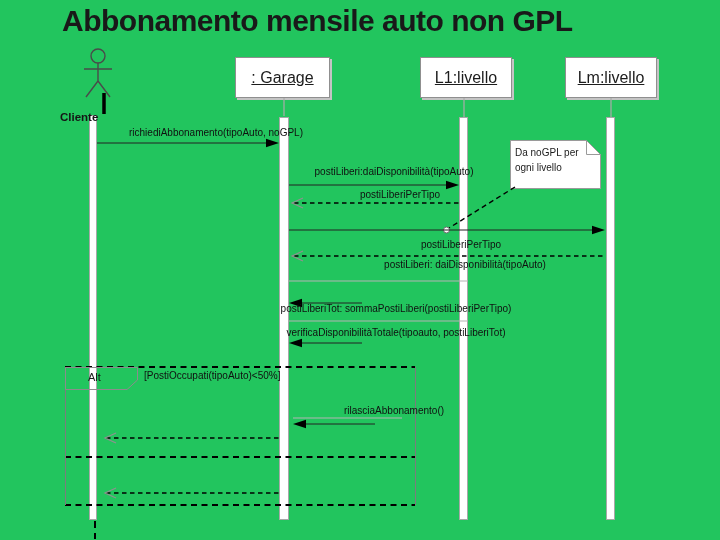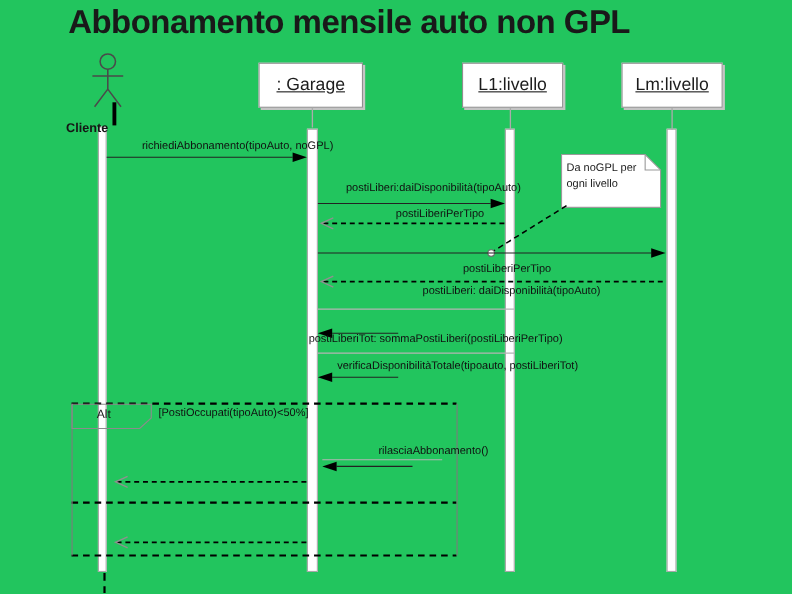--- a/index.html
+++ b/index.html
@@ -127,20 +127,20 @@
   </svg>
 
   <div class="actor-label" style="left:60px;top:97px;margin-top:14px;">Cliente</div>
 
   <div class="lbl ctr" style="left:192px;top:127px;">richiediAbbonamento(tipoAuto, noGPL)</div>
   <div class="lbl ctr" style="left:370px;top:166px;">postiLiberi:daiDisponibilità(tipoAuto)</div>
   <div class="lbl ctr" style="left:376px;top:189px;">postiLiberiPerTipo</div>
   <div class="lbl ctr" style="left:441px;top:215px;margin-top:44px;">postiLiberi: daiDisponibilità(tipoAuto)</div>
   <div class="lbl ctr" style="left:437px;top:239px;">postiLiberiPerTipo</div>
   <div class="lbl ctr" style="left:372px;top:287px;margin-top:16px;">postiLiberiTot: sommaPostiLiberi(postiLiberiPerTipo)</div>
-  <div class="lbl ctr" style="left:392px;top:327px;">verificaDisponibilitàTotale(tipoauto, postiLiberiTot)</div>
+  <div class="lbl ctr" style="left:372px;top:327px;">verificaDisponibilitàTotale(tipoauto, postiLiberiTot)</div>
   <div class="lbl" style="left:296px;top:405px;">rilasciaAbbonamento()</div>
 
   <div class="alt-op" style="left:88px;top:371px;">Alt</div>
   <div class="guard" style="left:144px;top:370px;">[PostiOccupati(tipoAuto)&lt;50%]</div>
 
   <div class="note-text">Da noGPL per ogni livello</div>
 </div>
 
 </body></html>

